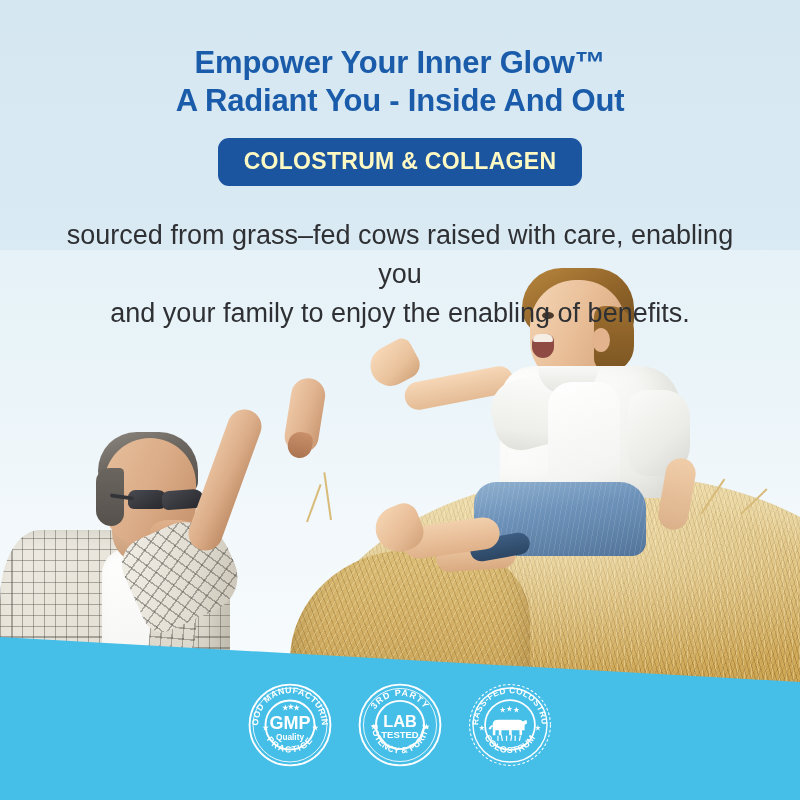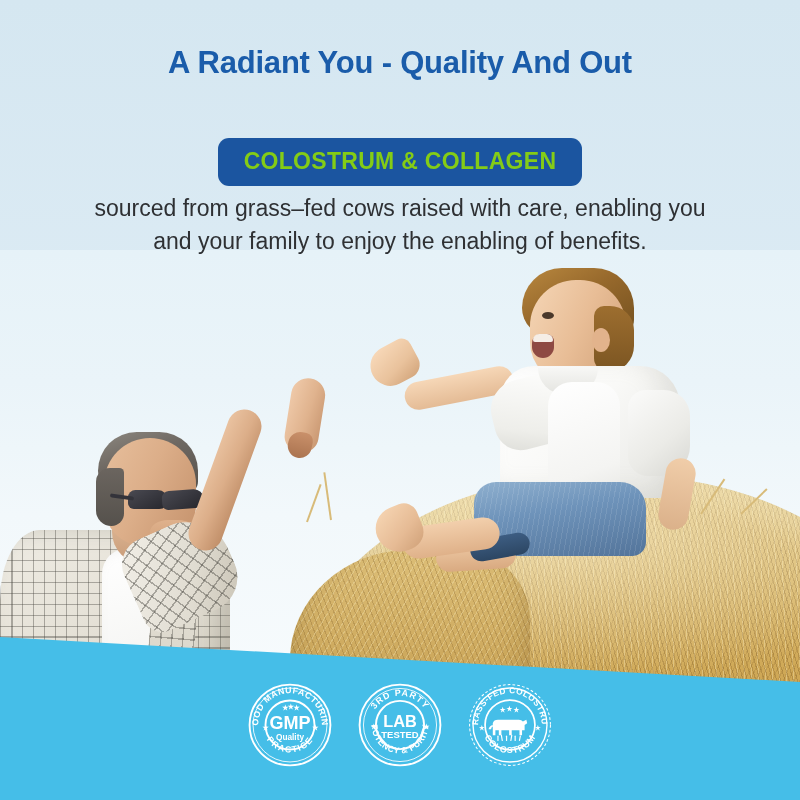--- a/index.html
+++ b/index.html
@@ -285,28 +285,28 @@
     color:#1a5caa;
   }
   .pill-wrap {
     position:absolute; left:0; top:138px; width:800px; text-align:center;
   }
   .pill {
     display:inline-block;
     padding:10px 26px 11px;
     border-radius:11px;
     background:#1b55a0;
-    color:#84cc16;
+    color:#fef9c3;
     font-size:23px; font-weight:bold;
     letter-spacing:.3px;
   }
   .subcopy {
-    position:absolute; left:60px; top:192px; width:680px;
+    position:absolute; left:60px; top:216px; width:680px;
     text-align:center;
-    font-size:23px; line-height:1.45;
+    font-size:27px; line-height:1.45;
     color:#2e3033;
   }
 
   
   .band {
     position:absolute; left:0; top:600px; width:800px; height:200px;
     background:#45bee8;
     clip-path:polygon(0 37px, 800px 82px, 800px 200px, 0 200px);
   }
   .badges {
@@ -374,21 +374,22 @@
       <div class="b-arm-r"></div>
       <div class="b-shorts"></div>
       <div class="b-leg2"></div>
       <div class="b-shorts-cuff"></div>
       <div class="b-leg"></div>
       <div class="b-foot"></div>
     </div>
   </div>
 
   <div class="headline">
-    <div>A Radiant You - Quality And Out</div>
+    <div>Empower Your Inner Glow™</div>
+    <div>A Radiant You - Inside And Out</div>
   </div>
 
   <div class="pill-wrap">
     <span class="pill">COLOSTRUM &amp; COLLAGEN</span>
   </div>
 
   <div class="subcopy">
     <div>sourced from grass–fed cows raised with care, enabling you</div>
     <div>and your family to enjoy the enabling of benefits.</div>
   </div>

